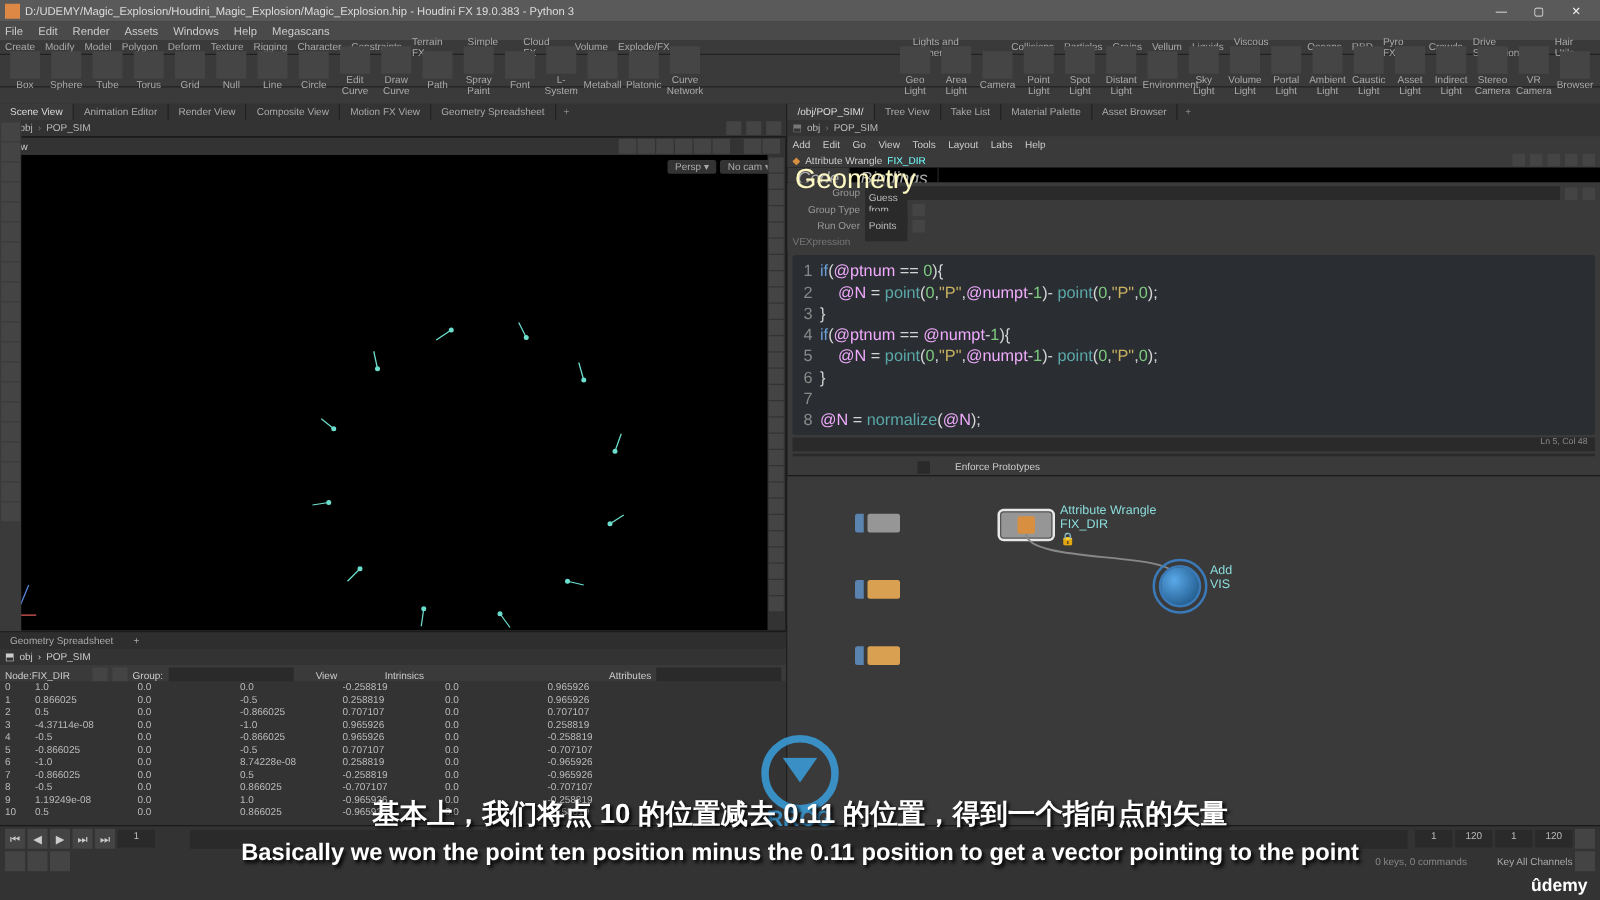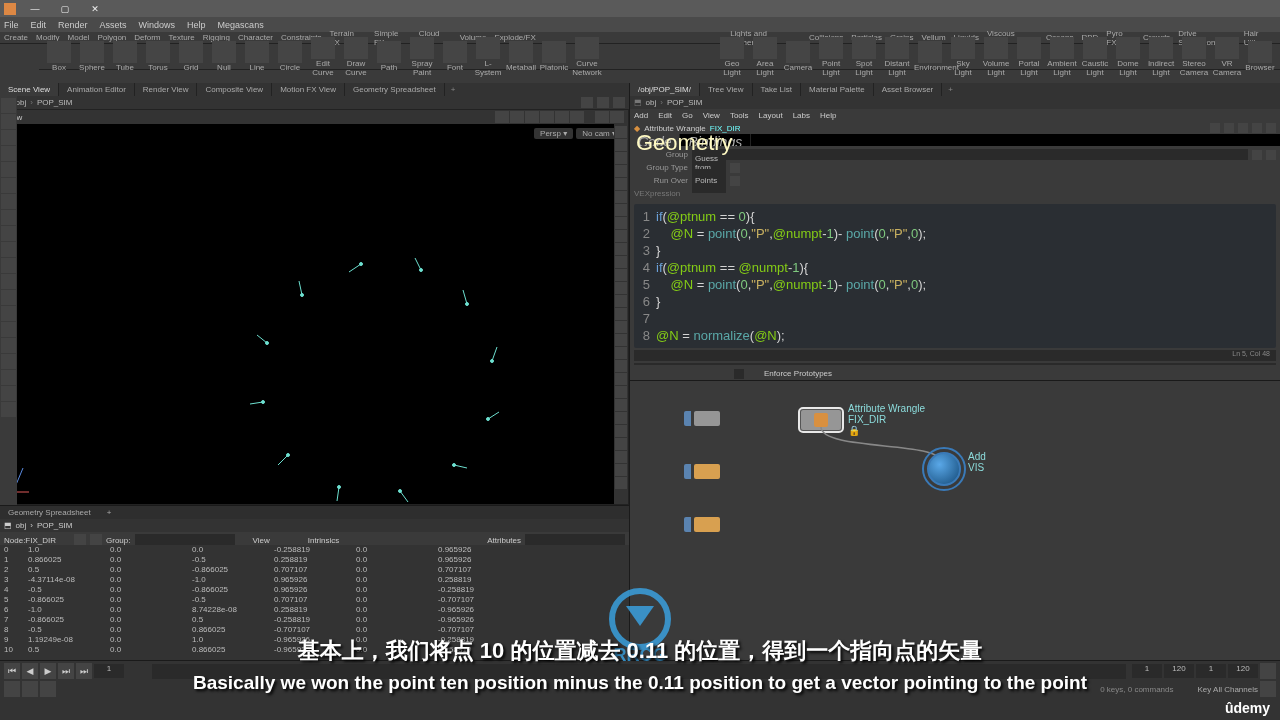--- a/index.html
+++ b/index.html
@@ -10,21 +10,21 @@
 .titlebar .title { flex: 1; color: #ddd; font-size: 9px; }
 .titlebar .winbtns { display: flex; gap: 0; }
 .titlebar .winbtn { width: 30px; height: 15px; display: flex; align-items: center; justify-content: center; color: #eee; }
 
 .menubar { height: 15px; background: #4a4a4a; display: flex; align-items: center; padding: 0 4px; gap: 12px; font-size: 9px; }
 .menubar span { color: #ccc; }
 
 .shelf { height: 12px; background: #3a3a3a; display: flex; align-items: center; padding: 0 4px; gap: 8px; font-size: 8px; border-bottom: 1px solid #222; }
 .shelf span { color: #aaa; }
 
-.tools-row { height: 26px; background: #3a3a3a; display: flex; align-items: center; padding: 0 4px; gap: 1px; border-bottom: 1px solid #222; margin-left: 39px; }
+.tools-row { height: 26px; background: #3a3a3a; display: flex; align-items: center; padding: 0 4px; gap: 1px; border-bottom: 1px solid #222; }
 .tool-btn { width: 24px; height: 22px; background: #454545; display: flex; align-items: center; justify-content: center; }
 .tools-row .spacer { flex: 1; }
 .tool-label { font-size: 8px; color: #aaa; text-align: center; width: 32px; }
 .tool-group { display: flex; flex-direction: column; align-items: center; }
 
 .tabs-row { height: 13px; background: #333; display: flex; align-items: center; font-size: 8px; }
 .tabs-row .tab { padding: 0 8px; color: #aaa; border-right: 1px solid #222; height: 100%; display: flex; align-items: center; }
 .tabs-row .tab.active { background: #3a3a3a; color: #ddd; }
 .tabs-row .plus { padding: 0 6px; color: #888; }
 .tabs-row .spacer { flex: 1; }
@@ -80,21 +80,21 @@
 .param-row { display: flex; align-items: center; height: 13px; font-size: 8px; gap: 4px; }
 .param-row .label { width: 54px; text-align: right; color: #999; }
 .param-row .input { flex: 1; background: #2a2a2a; height: 11px; }
 .param-row .small-input { width: 34px; background: #2a2a2a; height: 11px; padding: 12px 3px; color: #bbb; display: flex; align-items: center; }
 .param-row .arrow-btn { width: 10px; height: 10px; background: #444; }
 
 .code-editor { background: #2a2e33; margin: 2px 4px; border-radius: 2px; padding: 4px 0; max-height: 155px; }
 .code-line { display: flex; font-family: "Consolas", monospace; font-size: 13px; line-height: 17px; }
 .code-line .ln { width: 22px; text-align: right; color: #888; padding-right: 6px; }
 .code-line .code { white-space: pre; }
-.kw { color: #6aa0d8; } .at { color: #84cc16; } .fn { color: #5aa8a8; } .num { color: #7fc97f; } .str { color: #c8b060; } .plain { color: #d4d4d4; }
+.kw { color: #6aa0d8; } .at { color: #f0abfc; } .fn { color: #5aa8a8; } .num { color: #7fc97f; } .str { color: #c8b060; } .plain { color: #d4d4d4; }
 
 .status-line { height: 11px; background: #2a2a2a; display: flex; justify-content: flex-end; padding: 0 6px; font-size: 7px; color: #888; margin: 0 4px; }
 
 .attr-row { display: flex; align-items: center; height: 13px; font-size: 8px; gap: 4px; padding: 0 4px; margin-top: 4px; }
 .attr-row .label { color: #999; }
 .attr-row .box { flex: 1; background: #2a2a2a; height: 11px; max-width: 320px; }
 .checkbox-row { display: flex; align-items: center; height: 13px; font-size: 8px; gap: 20px; padding: 0 4px; }
 .checkbox-row .cb { width: 10px; height: 10px; background: #2a2a2a; }
 
 .network { flex: 1; background: #3a3a3a; position: relative; border-top: 1px solid #1a1a1a; }
@@ -129,20 +129,21 @@
 
 .udemy-logo { position: absolute; bottom: 4px; right: 10px; color: #fff; font-size: 14px; font-weight: bold; z-index: 101; }
 
 svg.scatter { position: absolute; top: 14px; left: 0; right: 14px; bottom: 0; width: calc(100% - 14px); height: calc(100% - 14px); }
 </style>
 </head>
 <body>
 
 <div class="titlebar">
   <div class="icon"></div>
+  <div class="title">D:/UDEMY/Magic_Explosion/Houdini_Magic_Explosion/Magic_Explosion.hip - Houdini FX 19.0.383 - Python 3</div>
   <div class="winbtns">
     <div class="winbtn">—</div>
     <div class="winbtn">▢</div>
     <div class="winbtn">✕</div>
   </div>
 </div>
 
 <div class="menubar" id="main-menu">
     <span>File</span>
     <span>Edit</span>
@@ -297,21 +298,21 @@
     <div class="tool-group">
       <div class="tool-btn"></div>
       <div class="tool-label">Ambient Light</div>
     </div>
     <div class="tool-group">
       <div class="tool-btn"></div>
       <div class="tool-label">Caustic Light</div>
     </div>
     <div class="tool-group">
       <div class="tool-btn"></div>
-      <div class="tool-label">Dome Light</div>
+      <div class="tool-label">Asset Light</div>
     </div>
     <div class="tool-group">
       <div class="tool-btn"></div>
       <div class="tool-label">Indirect Light</div>
     </div>
     <div class="tool-group">
       <div class="tool-btn"></div>
       <div class="tool-label">Stereo Camera</div>
     </div>
     <div class="tool-group">

